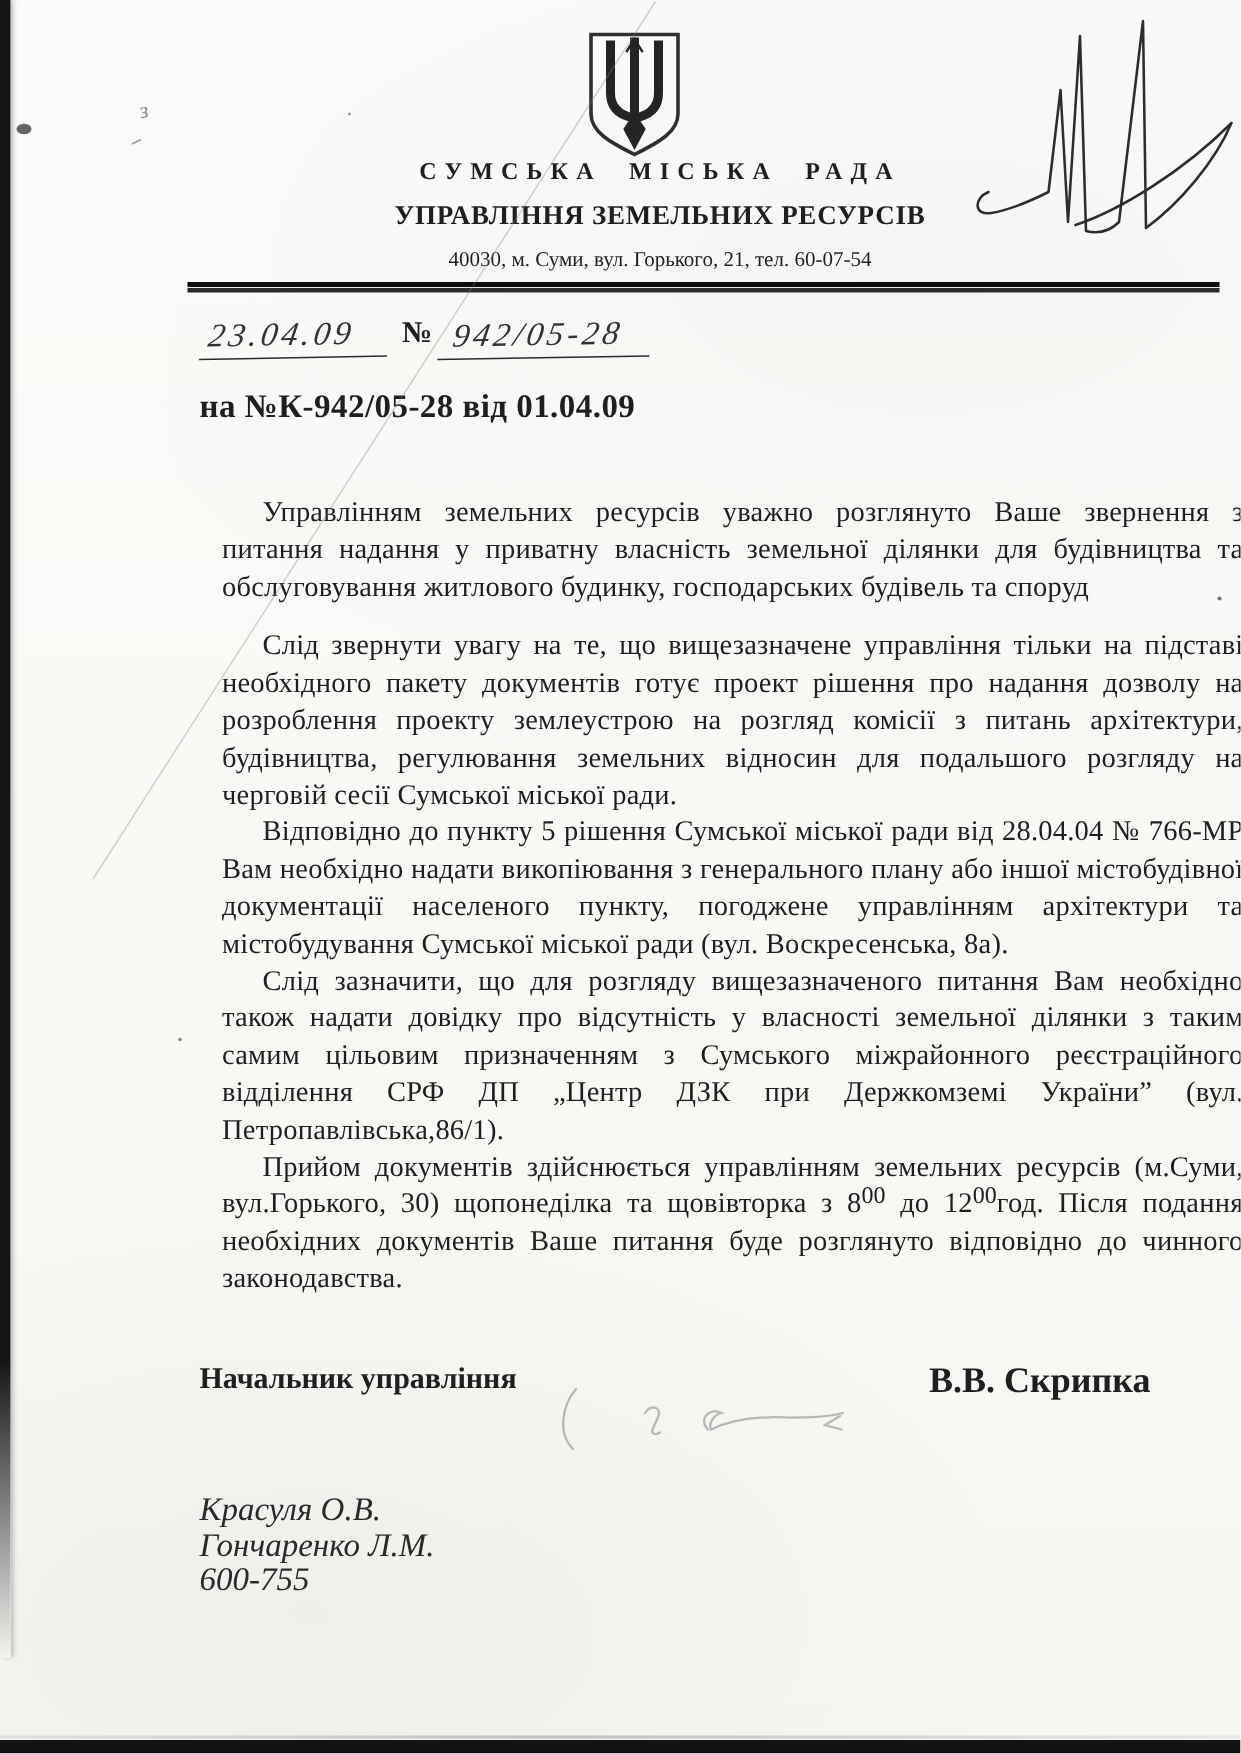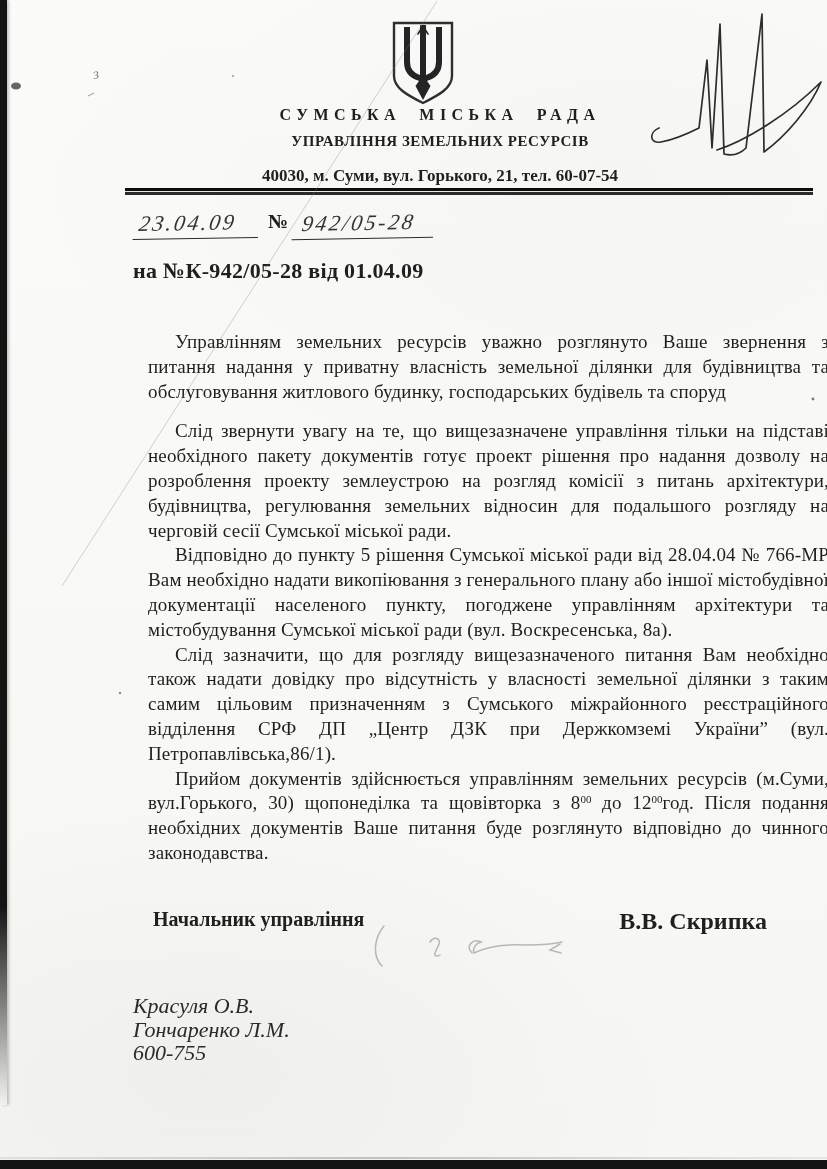--- a/index.html
+++ b/index.html
@@ -43,25 +43,25 @@
     position: absolute; left: 280px; top: 20px;
     width: 66px; height: 86px;
   }
   .org-name {
     position: absolute; left: 0; top: 106px; width: 660px;
     font-weight: bold; font-size: 16px;
     letter-spacing: 0.34em; word-spacing: 0.55em;
   }
   .dept-name {
     position: absolute; left: 0; top: 133px; width: 660px;
-    font-weight: bold; font-size: 15px; letter-spacing: 0.5px;
+    font-weight: bold; font-size: 18px; letter-spacing: 0.5px;
   }
   .address {
     position: absolute; left: 0; top: 166px; width: 660px;
-    font-weight: bold; font-size: 17px;
+    font-weight: normal; font-size: 14px;
   }
   .rule {
     position: absolute; left: 125px; top: 188px;
     width: 688px; height: 7px;
     background: linear-gradient(to bottom, #0d0d0d 0 3px, #e9e9e6 3px 4px, #2b2b2b 4px 7px);
   }
   
   .ref-line {
     position: absolute; left: 135px; top: 210px;
     white-space: nowrap;
@@ -83,27 +83,27 @@
   
   .body-text {
     position: absolute; left: 148px; top: 330px;
     width: 681px; height: 575px; overflow: hidden;
     font-size: 19px; line-height: 24.8px;
     text-align: justify; letter-spacing: 0.15px;
   }
   .body-text p { margin: 0; text-indent: 27px; }
   .body-text p.first { margin-bottom: 15px; }
   .body-text sup {
-    font-size: 11px; line-height: 0; letter-spacing: 0;
+    font-size: 16px; line-height: 0; letter-spacing: 0;
     vertical-align: 6px;
   }
   
   .sig-title {
     position: absolute; left: 133px; top: 908px;
-    font-weight: bold; font-size: 20px; margin-left: 20px;
+    font-weight: bold; font-size: 20px;
   }
   .sig-name {
     position: absolute; right: 60px; top: 908px;
     font-weight: bold; font-size: 24px;
   }
   .footer {
     position: absolute; left: 133px; top: 994px;
     font-style: italic; font-size: 22px; line-height: 23.5px;
     color: #2a2a2a;
   }

